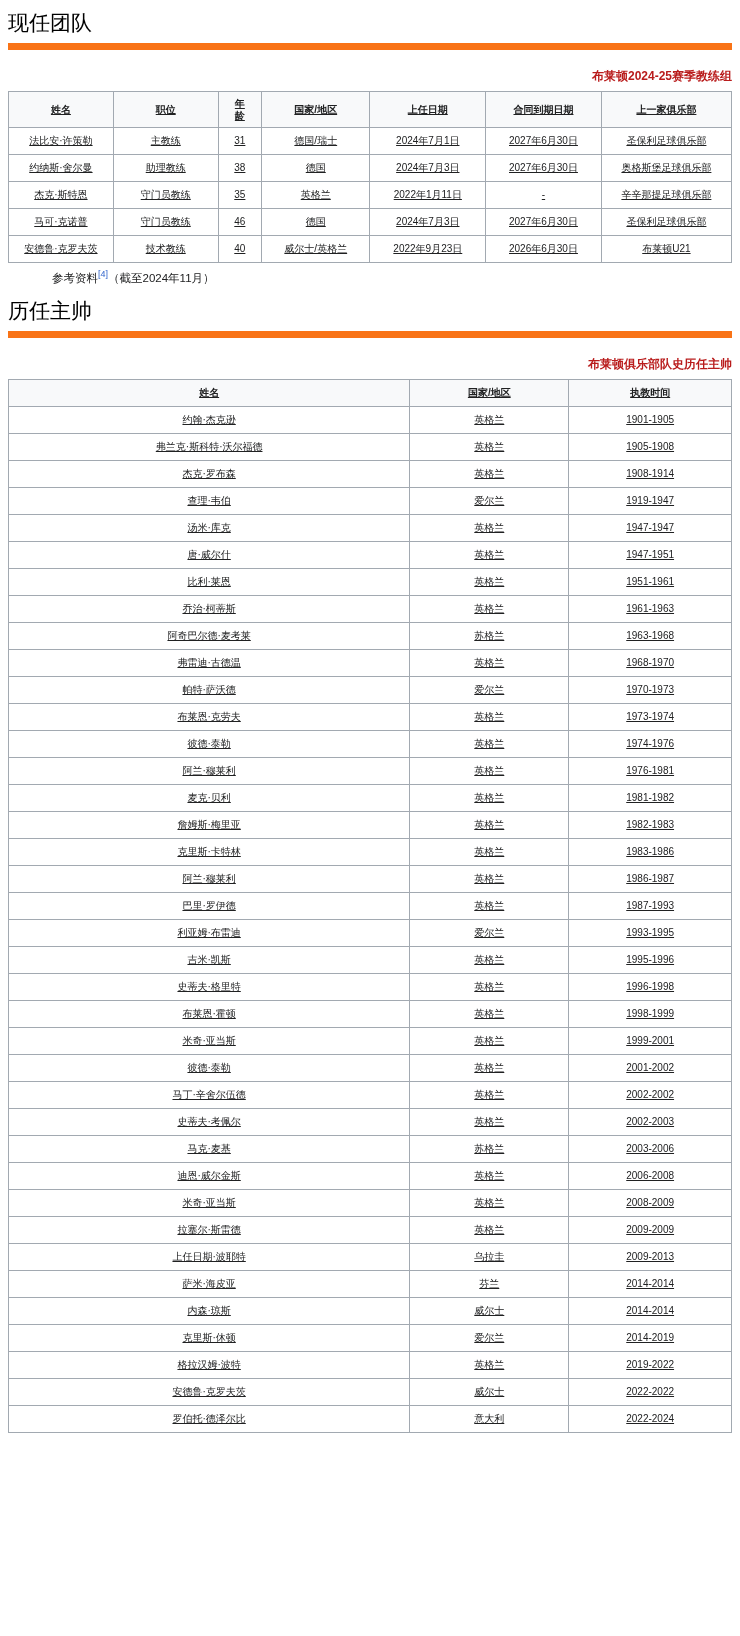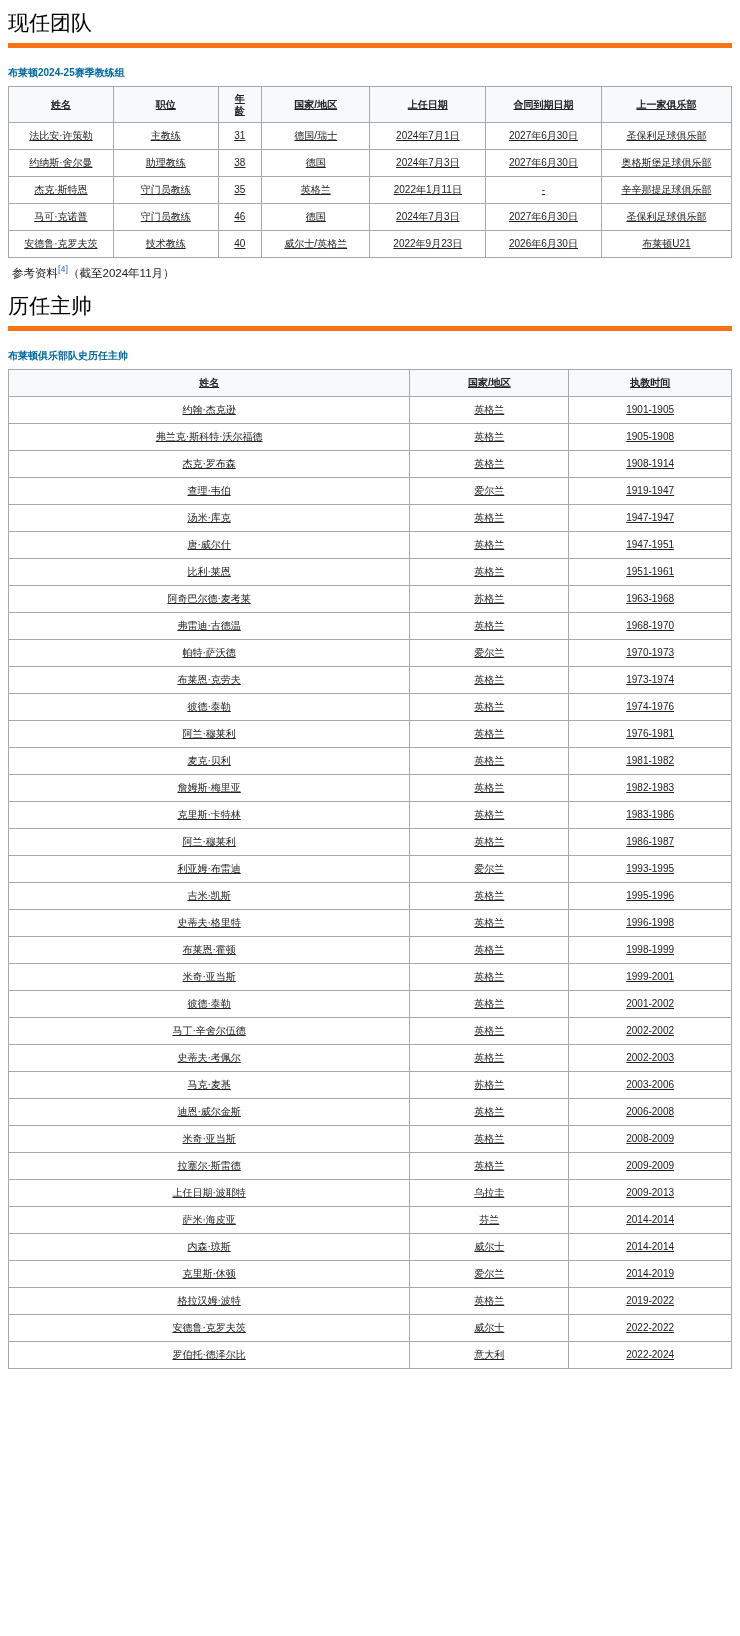--- a/index.html
+++ b/index.html
@@ -18,32 +18,32 @@
     box-sizing: border-box;
     padding: 0 8px;
   }
   h2.section-heading {
     font-family: "Liberation Serif", serif;
     font-size: 21px;
     font-weight: normal;
     color: #000000;
     margin: 10px 0 0 0;
     padding: 0 0 6px 0;
-    border-bottom: 5px solid #f97316;
+    border-bottom: 7px solid #f97316;
     line-height: 1.3;
   }
   .table-block {
     margin-top: 14px;
   }
   .table-caption {
-    text-align: left;
+    text-align: right;
     font-weight: bold;
-    font-size: 10px;
+    font-size: 12px;
     padding: 4px 0 6px 0;
-    color: #0369a1;
+    color: #b91c1c;
   }
   table.wikitable {
     border-collapse: collapse;
     width: 100%;
     background: #fef9c3;
     font-size: 10px;
     line-height: 1.4;
     text-decoration: underline;
   }
   table.wikitable th,
@@ -75,20 +75,21 @@
     line-height: 1.15;
   }
   .staff-table td {
     padding: 9px 2px;
     margin-top: 44px;
   }
   .ref-line {
     font-size: 11.5px;
     padding: 6px 4px 2px 4px;
     color: #202122;
+    margin-left: 40px;
   }
   .ref-line sup {
     font-size: 9px;
     vertical-align: super;
   }
   .ref-line sup a {
     color: #3366cc;
     text-decoration: none;
   }
   
@@ -232,20 +233,25 @@
             <td>唐·威尔什</td>
             <td>英格兰</td>
             <td>1947-1951</td>
           </tr>
         <tr>
             <td>比利·莱恩</td>
             <td>英格兰</td>
             <td>1951-1961</td>
           </tr>
         <tr>
+            <td>乔治·柯蒂斯</td>
+            <td>英格兰</td>
+            <td>1961-1963</td>
+          </tr>
+        <tr>
             <td>阿奇巴尔德·麦考莱</td>
             <td>苏格兰</td>
             <td>1963-1968</td>
           </tr>
         <tr>
             <td>弗雷迪·古德温</td>
             <td>英格兰</td>
             <td>1968-1970</td>
           </tr>
         <tr>
@@ -282,20 +288,25 @@
             <td>克里斯·卡特林</td>
             <td>英格兰</td>
             <td>1983-1986</td>
           </tr>
         <tr>
             <td>阿兰·穆莱利</td>
             <td>英格兰</td>
             <td>1986-1987</td>
           </tr>
         <tr>
+            <td>巴里·罗伊德</td>
+            <td>英格兰</td>
+            <td>1987-1993</td>
+          </tr>
+        <tr>
             <td>利亚姆·布雷迪</td>
             <td>爱尔兰</td>
             <td>1993-1995</td>
           </tr>
         <tr>
             <td>吉米·凯斯</td>
             <td>英格兰</td>
             <td>1995-1996</td>
           </tr>
         <tr>

